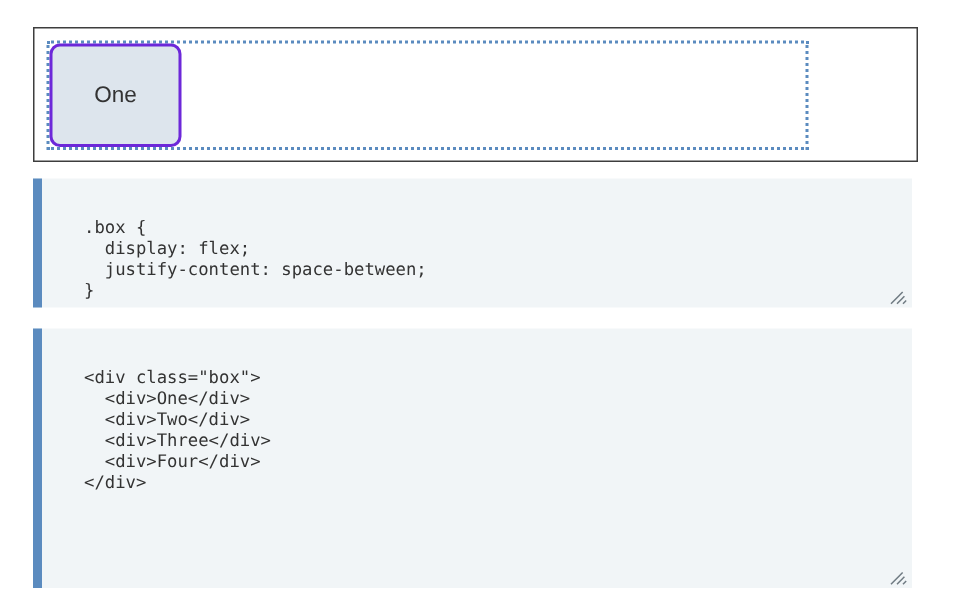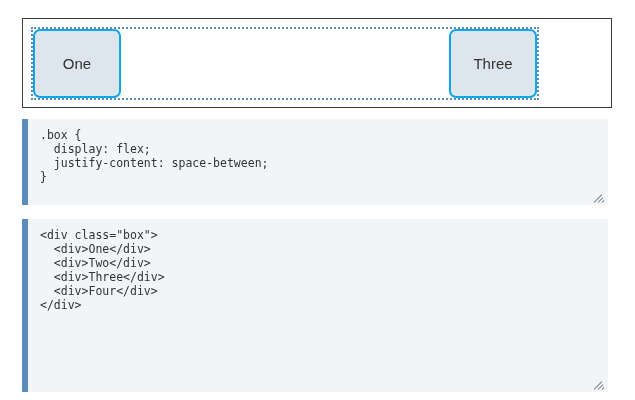--- a/index.html
+++ b/index.html
@@ -44,21 +44,21 @@
     display: flex;
     justify-content: space-between;
     align-items: stretch;
     padding: 0;
   }
 
   .flex-item {
     width: 88px;
     box-sizing: border-box;
     background: #dde5ed;
-    border: 2px solid #0ea5e9;
+    border: 2px solid #6d28d9;
     border-radius: 7px;
     display: flex;
     align-items: center;
     justify-content: center;
     font-size: 15px;
     color: #333333;
     font-family: "Liberation Sans", sans-serif;
     line-height: 1;
   }
 
@@ -68,21 +68,21 @@
     left: 22px;
     width: 586px;
     box-sizing: border-box;
     background: #f1f5f7;
     border: none;
     border-left: 6px solid #5b8bbf;
     overflow: hidden;
   }
 
   .code-panel .code-text {
-    margin: 0;
+    margin: 16px;
     padding: 9px 0 0 12px;
     font-family: "DejaVu Sans Mono", "Liberation Mono", monospace;
     font-size: 11.5px;
     line-height: 14px;
     color: #333333;
     white-space: pre;
     letter-spacing: 0px;
   }
 
   #css-panel {
@@ -116,21 +116,20 @@
   .resize-grip span.l3 { width: 3px;  left: 9px;  top: 11px; }
 </style>
 </head>
 <body>
 
 <div class="page">
 
   <div class="result-frame">
     <div class="flex-box">
       <div class="flex-item">One</div>
-      <div class="flex-item">Three</div>
     </div>
   </div>
 
   <div class="code-panel" id="css-panel">
     <pre class="code-text">.box {
   display: flex;
   justify-content: space-between;
 }</pre>
     <div class="resize-grip">
       <span class="l1"></span>

